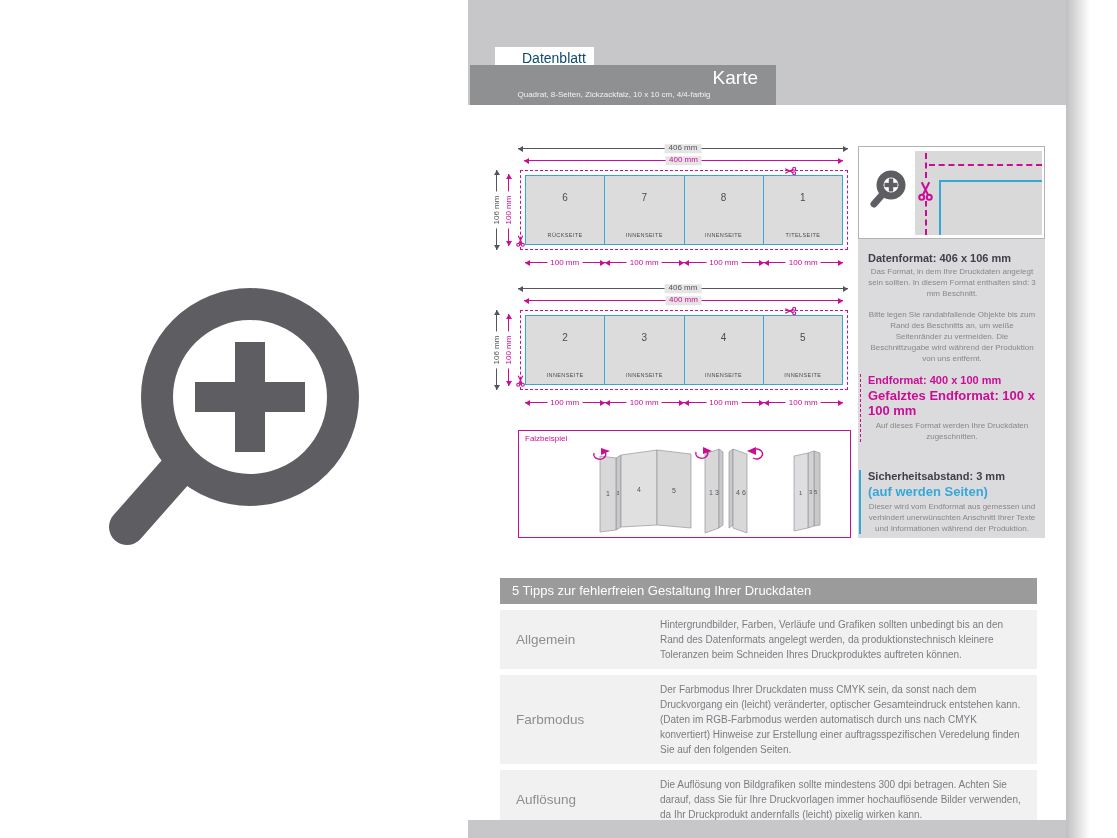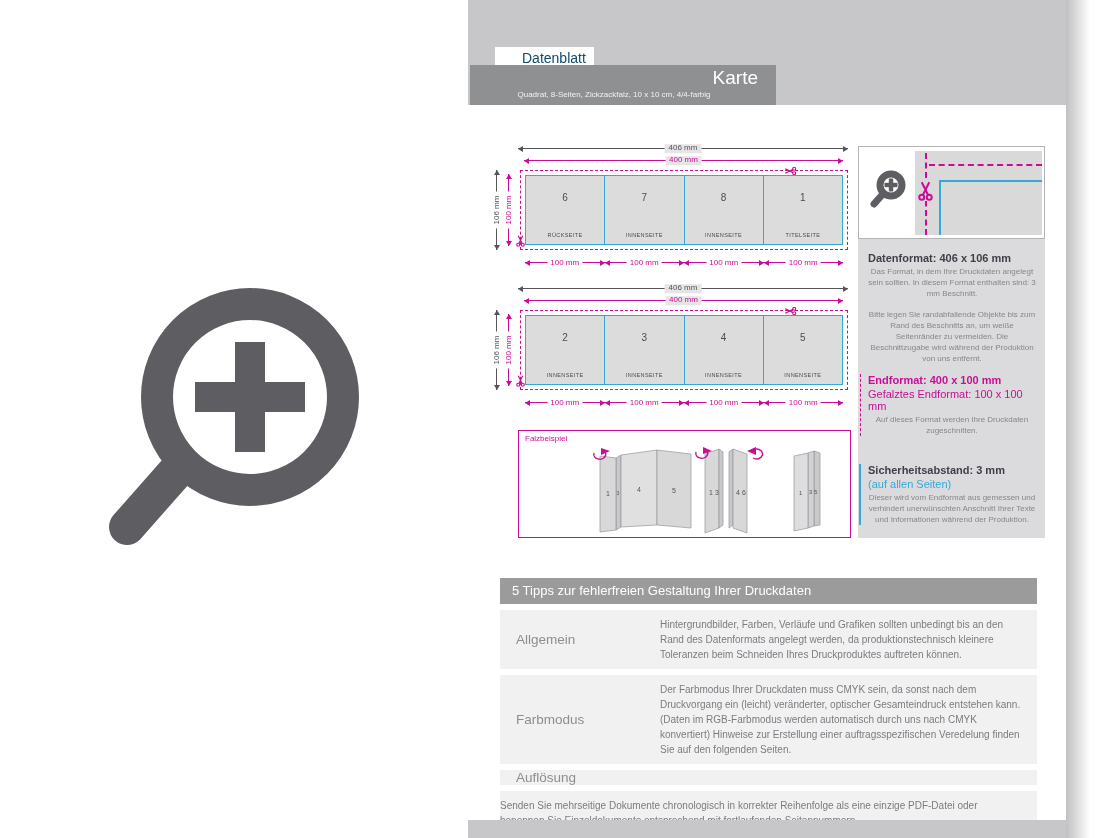--- a/index.html
+++ b/index.html
@@ -93,21 +93,21 @@
   .mini-scissors{position:absolute;left:3px;top:30px;width:15px;height:20px;background:#d9d9da;}
 
   .sb-text{position:absolute;left:0;top:95px;right:0;padding:8px 9px 0 10px;}
   .sb-title{font-size:11px;font-weight:bold;color:var(--headdark);margin:0 0 2px 0;}
   .sb-p{font-size:8px;line-height:1.4;color:var(--body);margin:0 0 9px 0;text-align:center;}
   .sb-block{margin-top:3px;}
   .bl-dash{border-left:1px dashed var(--magenta);padding-left:7px;margin-left:-8px;}
   .bl-blue{border-left:2px solid var(--blue);padding-left:7px;margin-left:-9px;}
   .t-mag{color:var(--magenta);}
   .t-blue{color:var(--blue);}
-  .sb-sub{font-size:11px;font-weight:normal;margin:0 0 2px 0;}
+  .sb-sub{font-size:13px;font-weight:bold;margin:0 0 2px 0;}
 
   
   .tips{position:absolute;left:32px;top:578px;width:537px;}
   .tips-header{background:#9b9b9b;color:#fff;font-size:13px;padding:5px 16px 6px 12px;}
   .tip-row{display:flex;background:#f1f1f2;margin-top:6px;align-items:center;}
   .tip-label{flex:0 0 160px;padding-left:16px;font-size:13.5px;color:#8e8e90;}
   .tip-text{flex:1;font-size:10px;line-height:1.5;color:#7c7c80;padding:7px 14px 7px 0;}
 </style>
 </head>
 <body>
@@ -324,40 +324,41 @@
       </div>
 
       <div class="sb-block bl-dash">
         <h4 class="sb-title t-mag">Endformat: 400 x 100 mm</h4>
         <p class="sb-sub t-mag">Gefalztes Endformat: 100 x 100 mm</p>
         <p class="sb-p">Auf dieses Format werden Ihre Druckdaten zugeschnitten.</p>
       </div>
 
       <div class="sb-block bl-blue" style="margin-top:28px;">
         <h4 class="sb-title">Sicherheitsabstand: 3 mm</h4>
-        <p class="sb-sub t-blue">(auf allen Seiten)</p>
+        <p class="sb-sub t-blue">(auf werden Seiten)</p>
         <p class="sb-p">Dieser wird vom Endformat aus gemessen und verhindert unerwünschten Anschnitt Ihrer Texte und Informationen während der Produktion.</p>
       </div>
 
     </div>
   </div>
 
   <div class="tips">
     <div class="tips-header">5 Tipps zur fehlerfreien Gestaltung Ihrer Druckdaten</div>
 
     <div class="tip-row">
       <div class="tip-label">Allgemein</div>
       <div class="tip-text">Hintergrundbilder, Farben, Verläufe und Grafiken sollten unbedingt bis an den Rand des Datenformats angelegt werden, da produktionstechnisch kleinere Toleranzen beim Schneiden Ihres Druckproduktes auftreten können.</div>
     </div>
     <div class="tip-row">
       <div class="tip-label">Farbmodus</div>
       <div class="tip-text">Der Farbmodus Ihrer Druckdaten muss CMYK sein, da sonst nach dem Druckvorgang ein (leicht) veränderter, optischer Gesamteindruck entstehen kann. (Daten im RGB-Farbmodus werden automatisch durch uns nach CMYK konvertiert) Hinweise zur Erstellung einer auftragsspezifischen Veredelung finden Sie auf den folgenden Seiten.</div>
     </div>
     <div class="tip-row">
       <div class="tip-label">Auflösung</div>
+      <div class="tip-text">Die Auflösung von Bildgrafiken sollte mindestens 300 dpi betragen. Achten Sie darauf, dass Sie für Ihre Druckvorlagen immer hochauflösende Bilder verwenden, da Ihr Druckprodukt andernfalls (leicht) pixelig wirken kann.</div>
     </div>
     <div class="tip-row">
 
       <div class="tip-text">Senden Sie mehrseitige Dokumente chronologisch in korrekter Reihenfolge als eine einzige PDF-Datei oder benennen Sie Einzeldokumente entsprechend mit fortlaufenden Seitennummern.</div>
     </div>
   </div>
 
   <div class="bottom-band"></div>
 </div>
 

